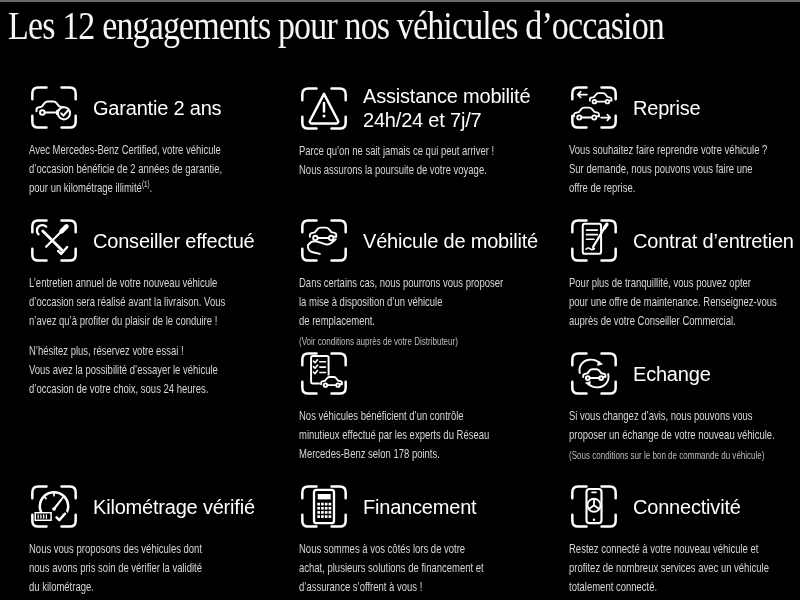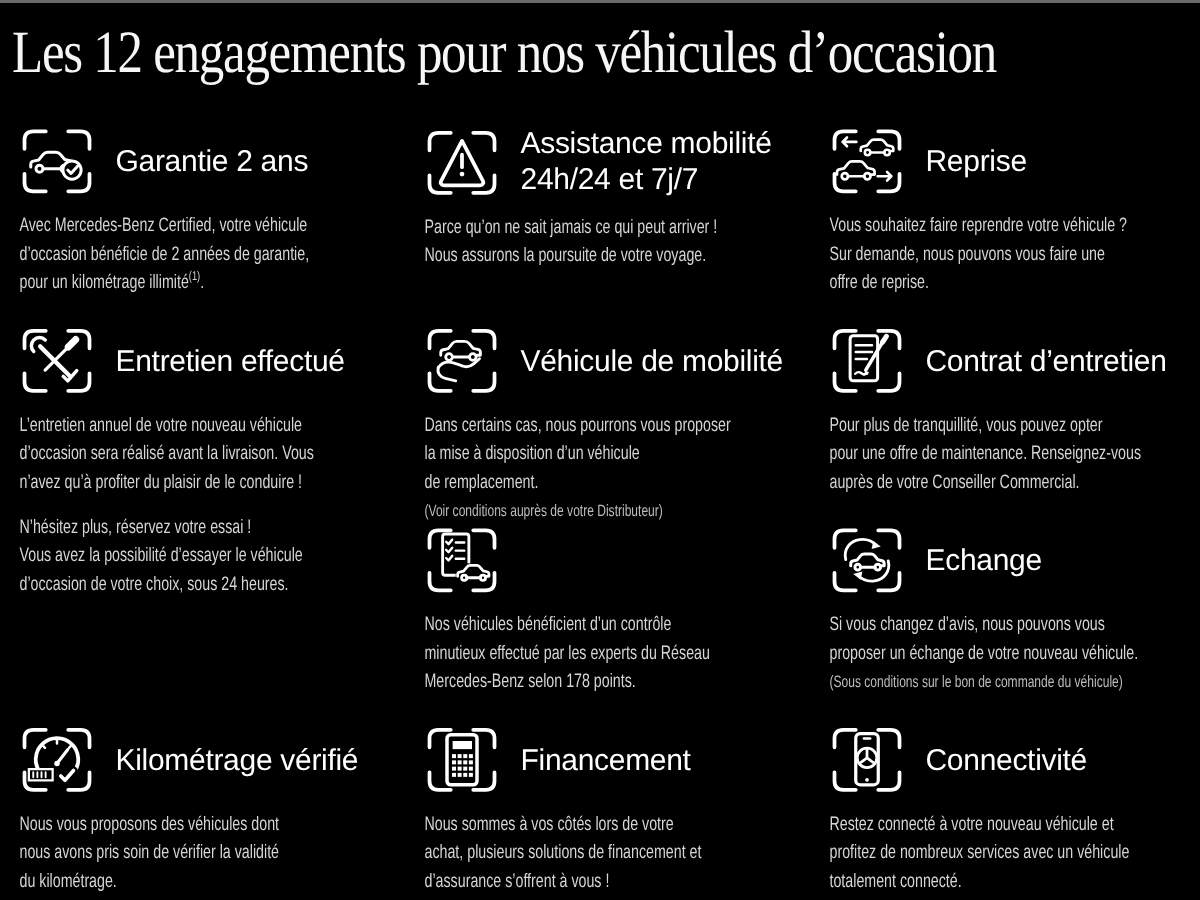--- a/index.html
+++ b/index.html
@@ -7,39 +7,39 @@
     position:relative;
     width:800px;height:600px;
     background:#000;
     overflow:hidden;
     border-top:2px solid #6a6a6a;
     box-sizing:border-box;
     font-family:"Liberation Sans",sans-serif;
   }
   .header{
     height:64px;
-    display:flex;align-items:center;
+    display:flex;
     padding-left:8px;
   }
   .page-title{
     margin:0;
     font-family:"Liberation Serif",serif;
     font-weight:400;
     font-size:40px;
     color:#f6f6f6;
     white-space:nowrap;
     letter-spacing:-1px;
     transform:scaleX(.85);
     transform-origin:left center;
   }
   .grid{
     display:grid;
     grid-template-columns:270px 270px 247px;
     grid-auto-rows:133px;
-    padding-left:13px;
+    padding-left:29px;
   }
   .cell{padding-right:14px;overflow:visible;}
   .icon-row{
     display:flex;align-items:center;
     margin-top:18px;
     min-height:47px;
   }
   .icon{display:block;width:50px;height:47px;flex:0 0 50px;}
   .icon svg{display:block;}
   .item-title{
@@ -164,21 +164,21 @@
               <path d="M4 18 L4 11 Q4 4 11 4 L21 4 M39 4 L49 4 Q56 4 56 11 L56 18 M56 38 L56 45 Q56 52 49 52 L39 52 M21 52 L11 52 Q4 52 4 45 L4 38" fill="none" stroke="#fff" stroke-width="3" stroke-linecap="round"></path>
               <g stroke="#fff" fill="none" stroke-linecap="round" stroke-linejoin="round" stroke-width="2.4">
                 <path d="M16.5 16.5 L40 40" stroke-width="3.4"></path>
                 <path d="M20.6 11.4 a6.5 6.5 0 1 0 -9.2 9.2" stroke-width="2.8"></path>
                 <path d="M45 11 l-6 6" stroke-width="5.5"></path>
                 <path d="M38.5 17.5 L20.5 35.5" stroke-width="2.6"></path>
                 <path d="M35 40.5 l3.6 3.6 7.2-8.2" stroke-width="2.8"></path>
               </g>
             </svg>
           </span>
-      <h2 class="item-title">Entretien effectué</h2>
+      <h2 class="item-title">Conseiller effectué</h2>
     </div>
     <p class="desc"><span>L’entretien annuel de votre nouveau véhicule
 d’occasion sera réalisé avant la livraison. Vous
 n’avez qu’à profiter du plaisir de le conduire !</span><span></span></p>
 
   </div>
 
   <div class="cell">
     <div class="icon-row">
       <span class="icon">

